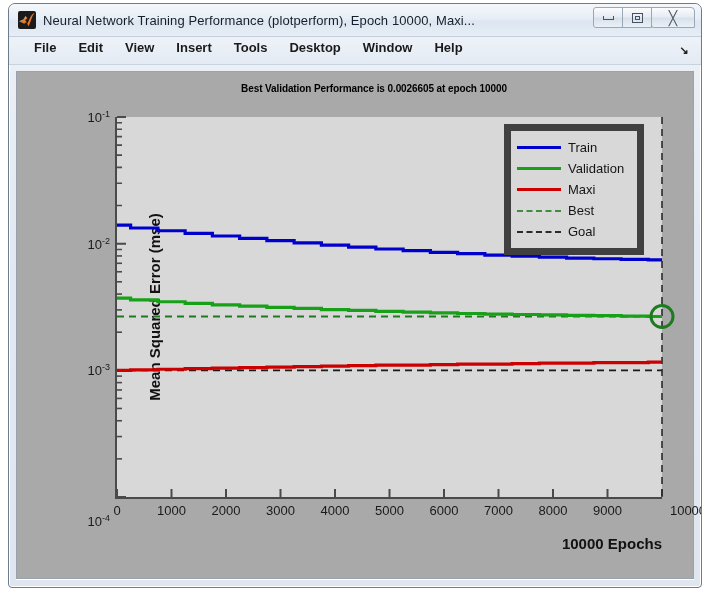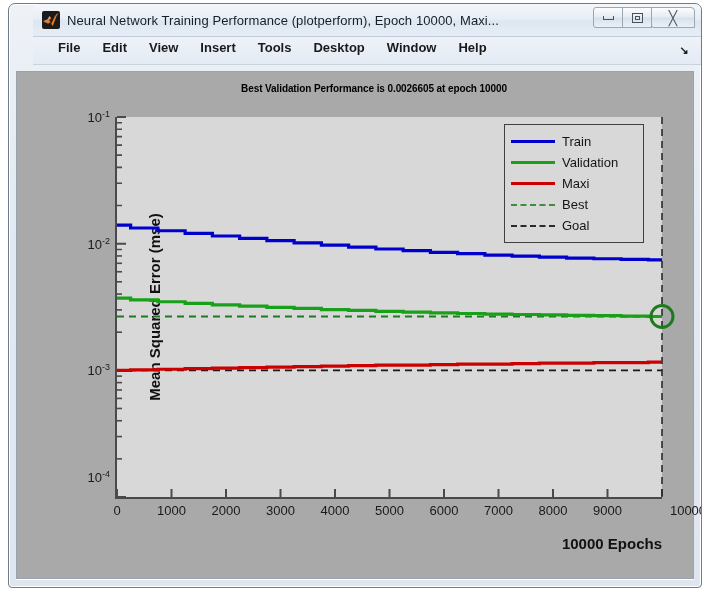--- a/index.html
+++ b/index.html
@@ -20,21 +20,20 @@
     left: 8px;
     top: 3px;
     width: 694px;
     height: 585px;
     box-sizing: border-box;
     border: 1px solid #6e7b8b;
     border-radius: 7px 7px 4px 4px;
     background: linear-gradient(to bottom, #eef2f7 0%, #e2e9f2 40%, #dfe6f0 100%);
     box-shadow: 0 0 0 1px #ffffff inset;
     overflow: hidden;
-    padding-left: 24px;
   }
 
   #title-bar {
     position: relative;
     height: 32px;
     background: linear-gradient(to bottom, #f4f7fb 0%, #e8eef6 45%, #dde6f1 55%, #e6edf6 100%);
     border-bottom: 1px solid #c4cedb;
     border-radius: 6px 6px 0 0;
     display: flex;
     align-items: center;
@@ -238,21 +237,21 @@
     white-space: nowrap;
   }
 
   
   #legend {
     position: absolute;
     left: 387px;
     top: 7px;
     width: 140px;
     background: #d8d8d8;
-    border: 1px solid #404040;
+    border: 7px solid #404040;
     padding: 6px 4px 6px 6px;
     box-sizing: border-box;
   }
   .legend-row {
     display: flex;
     align-items: center;
     height: 21px;
   }
   .legend-swatch {
     width: 44px;
@@ -314,21 +313,21 @@
     <div id="figure-inner">
 
       <div id="chart-title">Best Validation Performance is 0.0026605 at epoch 10000</div>
 
       <div id="plot-area">
 
         <div id="y-axis-label">Mean Squared Error  (mse)</div>
         <div id="x-axis-label">10000 Epochs</div>
 
         <div id="y-ticks">
-            <div class="y-tick-label" style="top: 360px;">10<sup>-4</sup></div>
+            <div class="y-tick-label" style="top: 404px;">10<sup>-4</sup></div>
             <div class="y-tick-label" style="top: 253.333px;">10<sup>-3</sup></div>
             <div class="y-tick-label" style="top: 126.667px;">10<sup>-2</sup></div>
             <div class="y-tick-label" style="top: 0px;">10<sup>-1</sup></div>
           </div>
         <div id="x-ticks">
             <div class="x-tick-label" style="left: 0px;">0</div>
             <div class="x-tick-label" style="left: 54.5px;">1000</div>
             <div class="x-tick-label" style="left: 109px;">2000</div>
             <div class="x-tick-label" style="left: 163.5px;">3000</div>
             <div class="x-tick-label" style="left: 218px; text-align: right;">4000</div>

